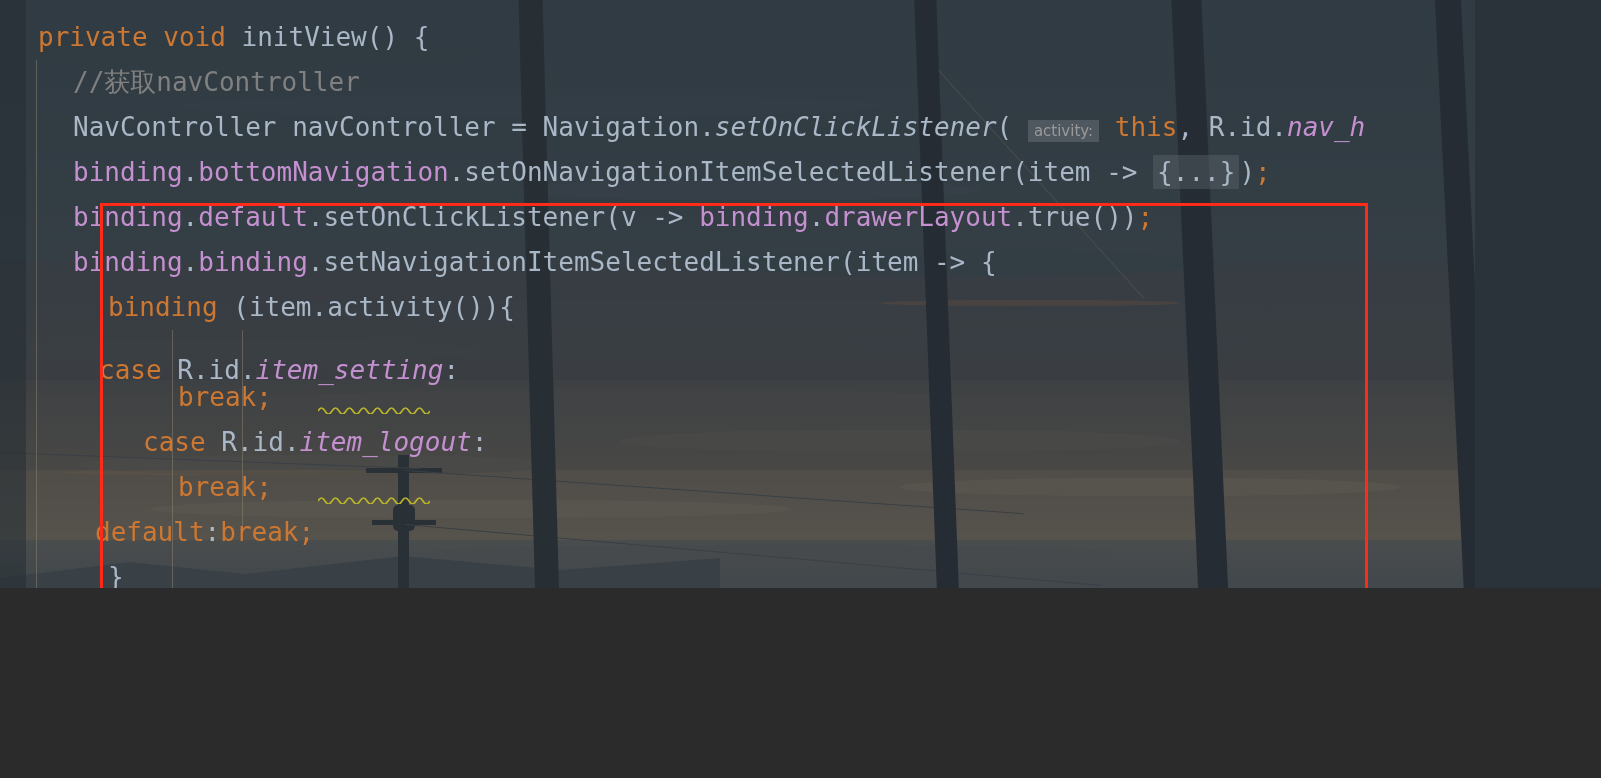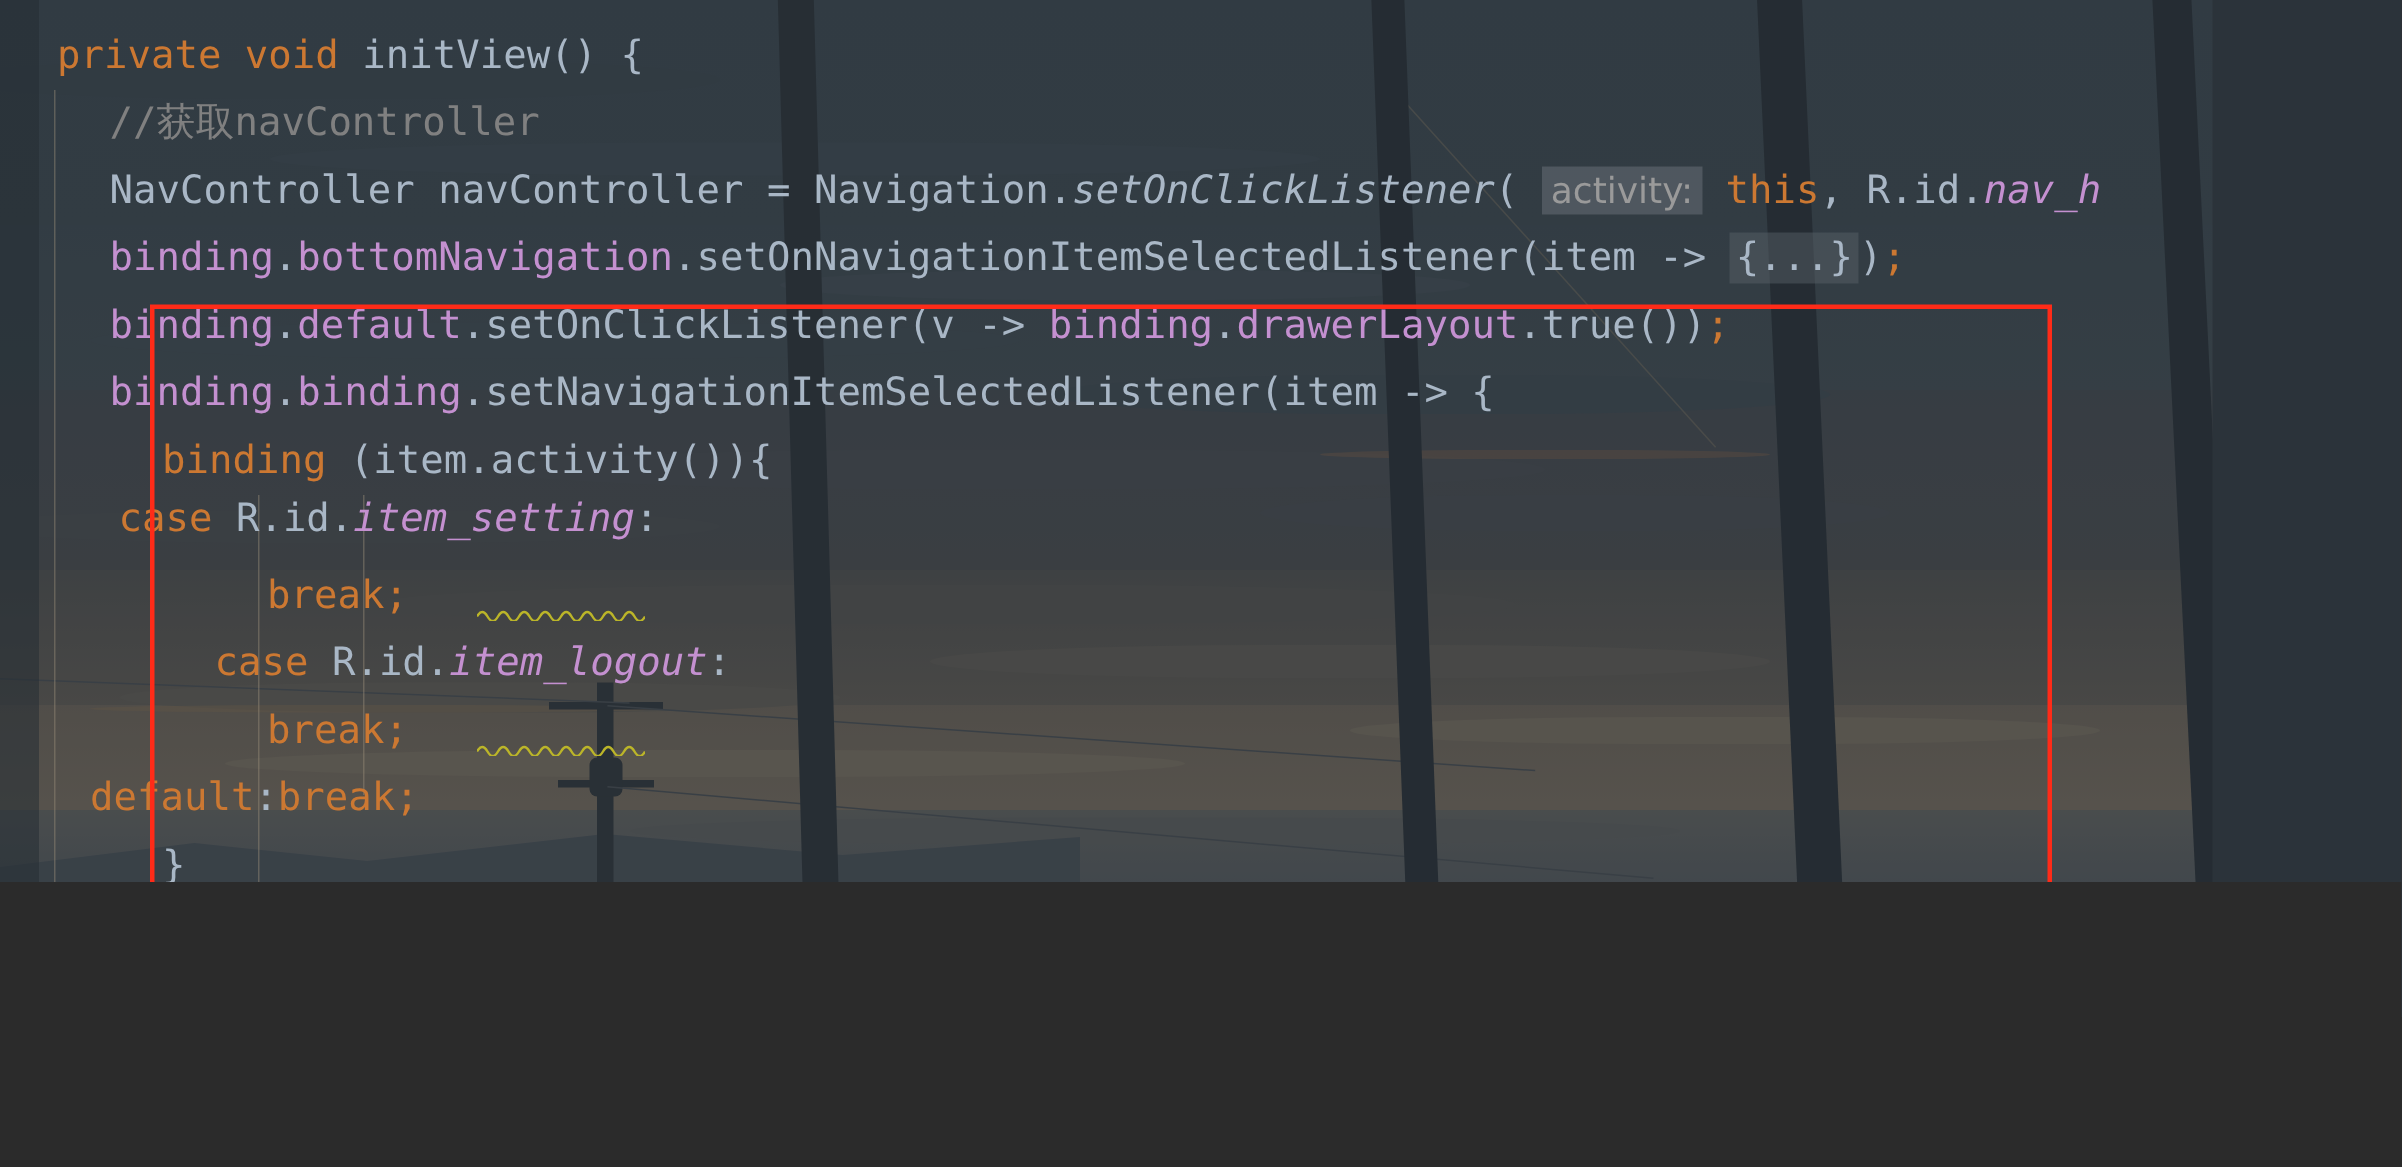--- a/index.html
+++ b/index.html
@@ -65,21 +65,21 @@
   .mtd   {color:#a9b7c6;}
   .mtdi  {color:#a9b7c6;font-style:italic;}
   .cmt   {color:#808080;}
   .sem   {color:#cc7832;}
 
   
   .hint{
     background:rgba(90,99,107,0.72);
     color:#9a9a9a;
     font-family:"DejaVu Sans","Liberation Sans",sans-serif;
-    font-size:24px;
+    font-size:15px;
     border-radius:0;
     padding:2px 6px;
   }
   
   .fold{
     background:rgba(90,99,107,0.45);
     color:#a9b7c6;
     padding:2px 4px;
   }
   .squigsvg{position:absolute;}
@@ -165,25 +165,25 @@
     <div class="guide" style="left:242px;top:330px;height:200px;"></div>
 
     <div id="lines">
         <div class="line" style="top: 15px; padding-left: 38px;"><span class="kw">private</span><span class="plain"> </span><span class="kw">void</span><span class="plain"> </span><span class="mtd">initView</span><span class="plain">() {</span></div>
         <div class="line" style="top: 60px; padding-left: 73px;"><span class="cmt">//获取navController</span></div>
         <div class="line" style="top: 105px; padding-left: 73px;"><span class="plain">NavController navController = Navigation.</span><span class="mtdi">setOnClickListener</span><span class="plain">( </span><span class="hint">activity:</span><span class="plain"> </span><span class="kw">this</span><span class="plain">, R.id.</span><span class="fldi">nav_h</span></div>
         <div class="line" style="top: 150px; padding-left: 73px;"><span class="fld">binding</span><span class="plain">.</span><span class="fld">bottomNavigation</span><span class="plain">.setOnNavigationItemSelectedListener(item -&gt; </span><span class="fold">{...}</span><span class="plain">)</span><span class="sem">;</span></div>
         <div class="line" style="top: 195px; padding-left: 73px;"><span class="fld">binding</span><span class="plain">.</span><span class="fld">default</span><span class="plain">.setOnClickListener(v -&gt; </span><span class="fld">binding</span><span class="plain">.</span><span class="fld">drawerLayout</span><span class="plain">.true())</span><span class="sem">;</span></div>
         <div class="line" style="top: 240px; padding-left: 73px;"><span class="fld">binding</span><span class="plain">.</span><span class="fld">binding</span><span class="plain">.setNavigationItemSelectedListener(item -&gt; {</span></div>
         <div class="line" style="top: 285px; padding-left: 108px;"><span class="kw">binding</span><span class="plain"> (item.activity()){</span></div>
-        <div class="line" style="top: 324px; padding-left: 79px;"><span class="kw">case</span><span class="plain"> R.id.</span><span class="fldi">item_setting</span><span class="plain">:</span></div>
+        <div class="line" style="top: 348px; padding-left: 99px;"><span class="kw">case</span><span class="plain"> R.id.</span><span class="fldi">item_setting</span><span class="plain">:</span></div>
         <div class="line" style="top: 375px; padding-left: 178px;"><span class="kw">break</span><span class="sem">;</span></div>
         <div class="line" style="top: 420px; padding-left: 143px;"><span class="kw">case</span><span class="plain"> R.id.</span><span class="fldi">item_logout</span><span class="plain">:</span></div>
         <div class="line" style="top: 465px; padding-left: 178px;"><span class="kw">break</span><span class="sem">;</span></div>
-        <div class="line" style="top: 510px; padding-left: 60px;"><span class="kw">default</span><span class="plain">:</span><span class="kw">break</span><span class="sem">;</span></div>
+        <div class="line" style="top: 510px; padding-left: 95px;"><span class="kw">default</span><span class="plain">:</span><span class="kw">break</span><span class="sem">;</span></div>
         <div class="line" style="top: 555px; padding-left: 108px;"><span class="plain">}</span></div>
         <div class="line" style="top: 600px; "><span class="kw">return</span><span class="plain"> </span><span class="kw">true</span><span class="sem">;</span></div>
         <div class="line" style="top: 645px; padding-left: 73px;"><span class="plain">})</span><span class="sem">;</span></div>
         <div class="line" style="top: 690px; padding-left: 38px;"><span class="plain">}</span></div>
       </div>
 
     <svg class="squigsvg" style="left:318px;top:404px;" width="112" height="10" viewBox="0 0 112 10">
       <path d="M0 7 Q3.5 1 7 7 T14 7 T21 7 T28 7 T35 7 T42 7 T49 7 T56 7 T63 7 T70 7 T77 7 T84 7 T91 7 T98 7 T105 7 T112 7" fill="none" stroke="#bbb529" stroke-width="1.6"></path>
     </svg>
     <svg class="squigsvg" style="left:318px;top:494px;" width="112" height="10" viewBox="0 0 112 10">

